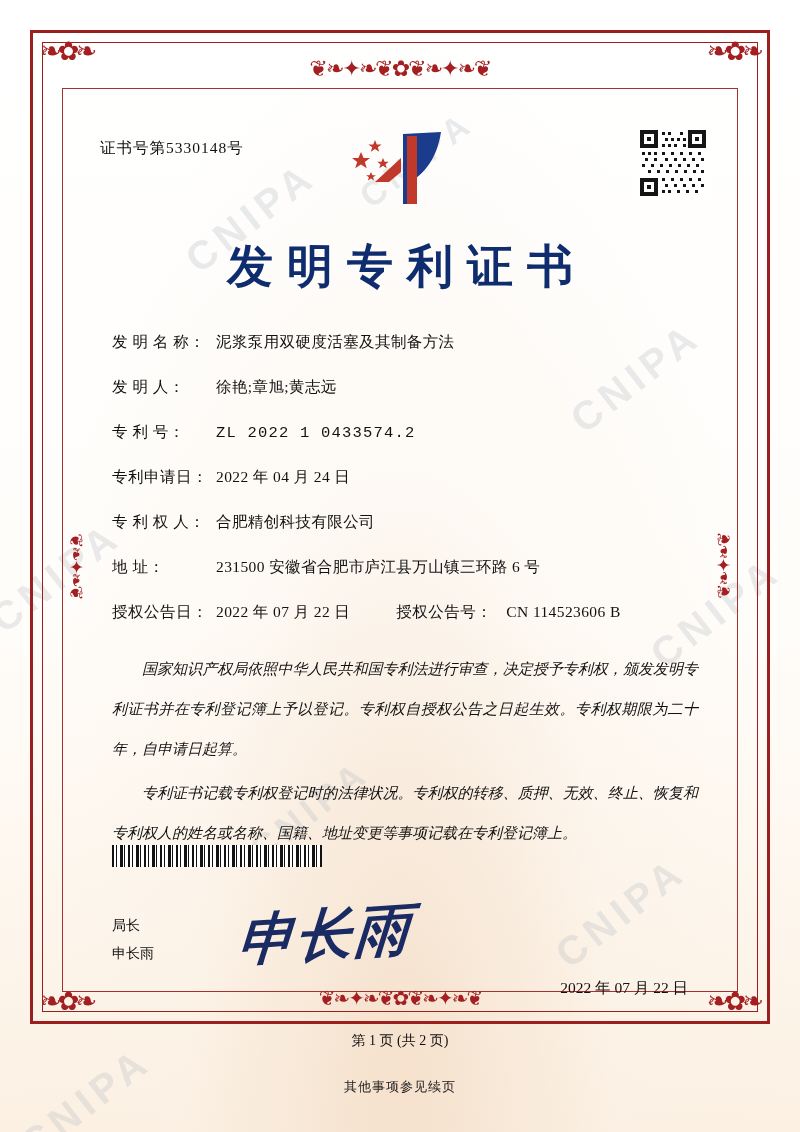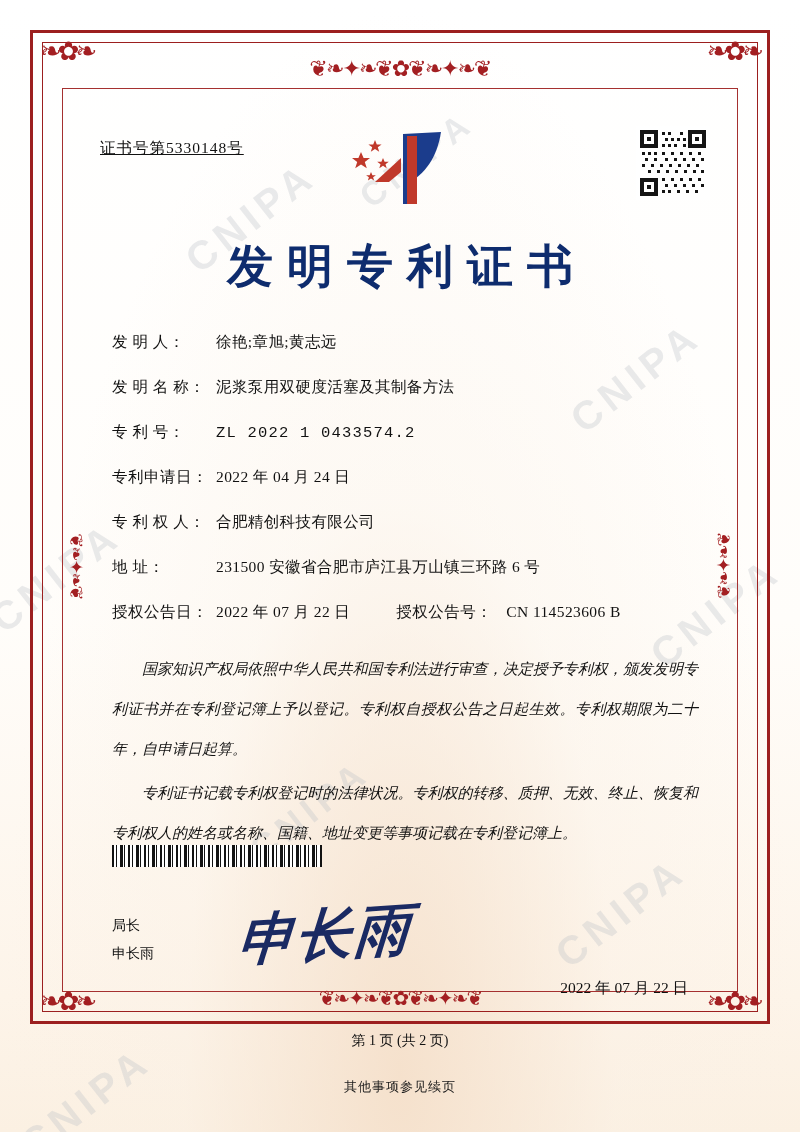--- a/index.html
+++ b/index.html
@@ -121,21 +121,20 @@
     position: relative;
     height: 110px;
   }
   .cert-no {
     position: absolute;
     left: 0;
     top: 18px;
     font-size: 15.5px;
     color: #111;
     letter-spacing: 1px;
-    text-decoration: underline;
   }
   .logo {
     position: absolute;
     left: 245px;
     top: 8px;
     width: 120px;
     height: 82px;
   }
   .logo svg { display: block; }
   .qr-wrap {
@@ -382,26 +381,26 @@
               <rect x="59" y="64" width="3" height="3"></rect>
           </g>
         </svg>
       </div>
     </div>
 
     <div class="title">发明专利证书</div>
 
     <div class="fields">
       <div class="frow">
+        <span class="flabel">发 明 名 称：</span>
+        <span class="fvalue">泥浆泵用双硬度活塞及其制备方法</span>
+      </div>
+      <div class="frow">
         <span class="flabel">发 明 人：</span>
         <span class="fvalue">徐艳;章旭;黄志远</span>
-      </div>
-      <div class="frow">
-        <span class="flabel">发 明 名 称：</span>
-        <span class="fvalue">泥浆泵用双硬度活塞及其制备方法</span>
       </div>
       <div class="frow">
         <span class="flabel">专 利 号：</span>
         <span class="fvalue mono-ish">ZL 2022 1 0433574.2</span>
       </div>
       <div class="frow">
         <span class="flabel">专利申请日：</span>
         <span class="fvalue">2022 年 04 月 24 日</span>
       </div>
       <div class="frow">

